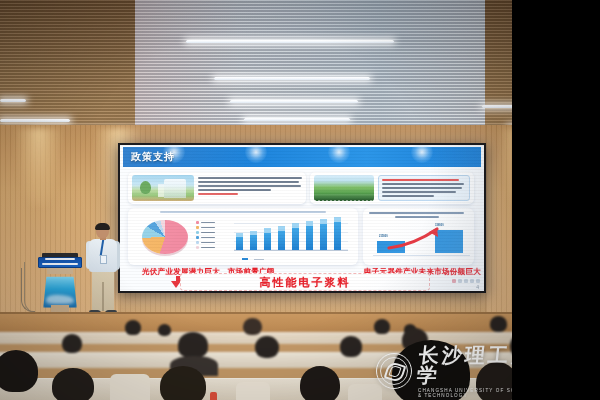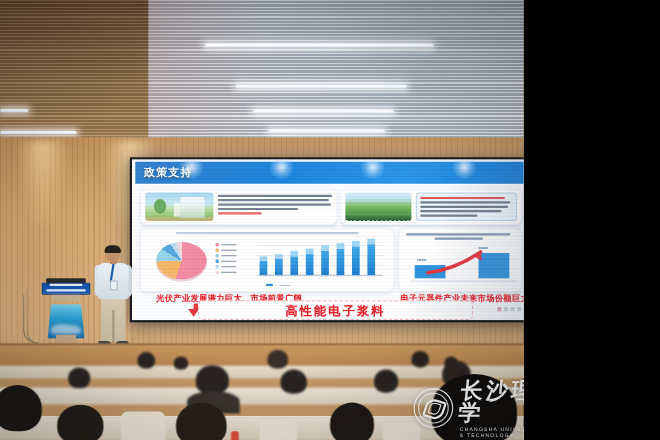--- a/index.html
+++ b/index.html
@@ -5,21 +5,21 @@
 <style>
   * { box-sizing: border-box; margin: 0; padding: 0; }
   html, body {
     width: 600px; height: 400px;
     overflow: hidden;
     background: #000;
     font-family: "Liberation Sans", sans-serif;
   }
   #stage {
     position: relative;
-    width: 476px; height: 400px;
+    width: 512px; height: 400px;
     overflow: hidden;
     background: #c59a68;
   }
 
   
   .ceiling {
     position: absolute; left: 0; top: 0; width: 600px; height: 132px;
     background:
       repeating-linear-gradient(to bottom,
         rgba(255,255,255,0.10) 0px, rgba(255,255,255,0.10) 1px,

